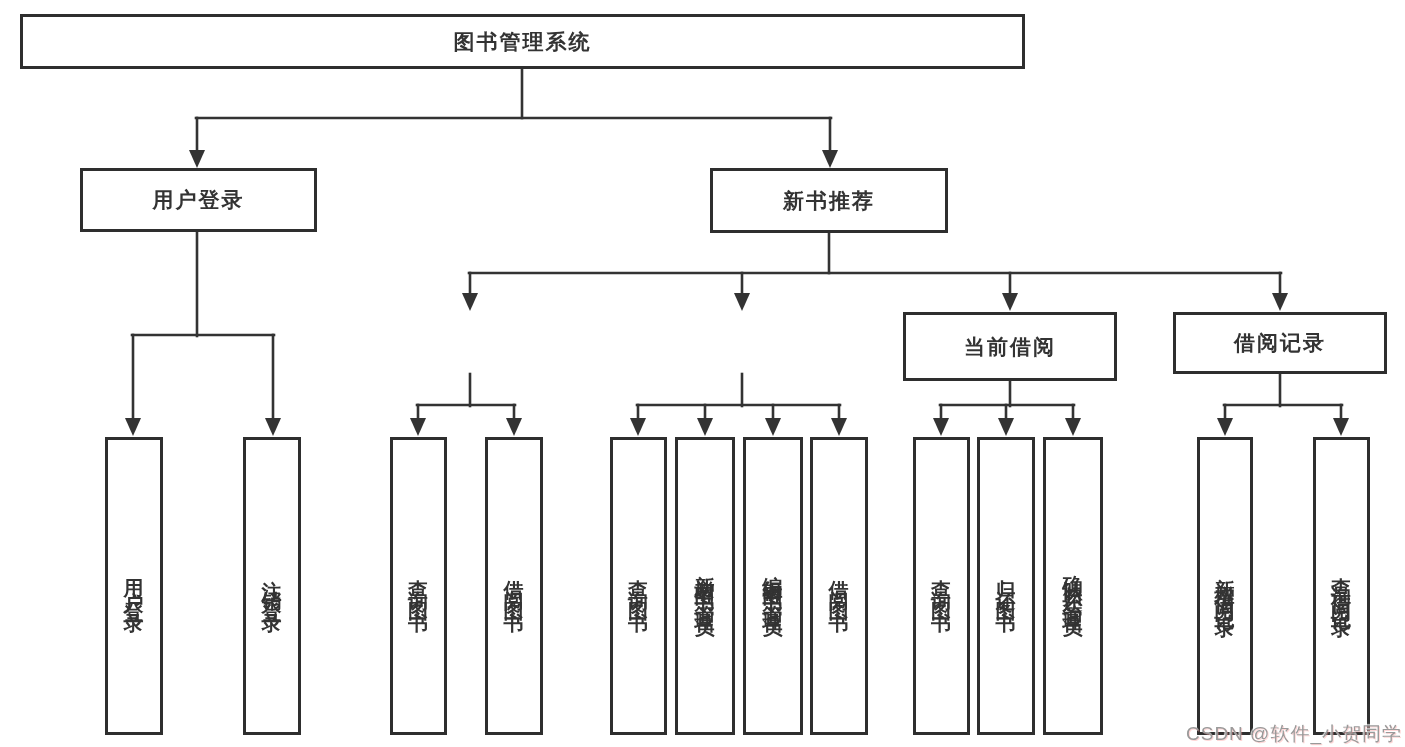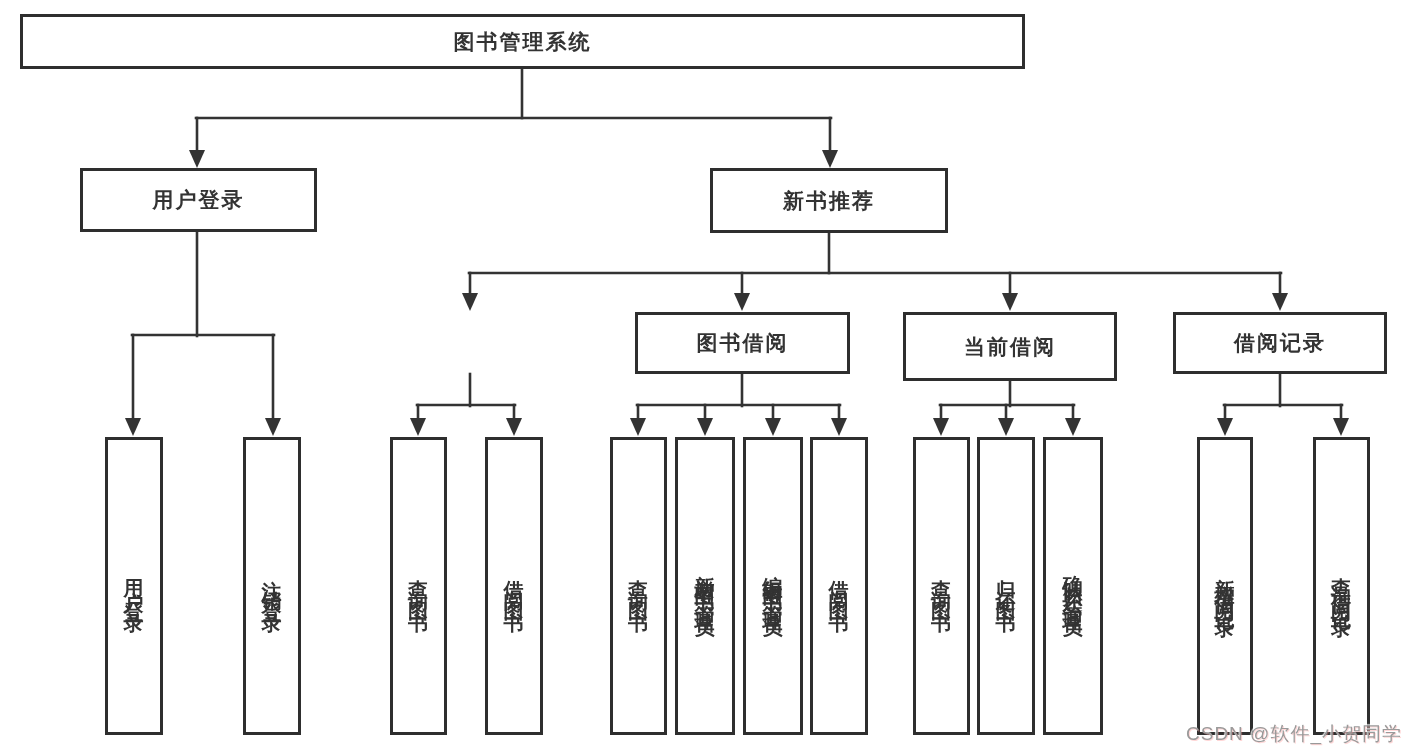--- a/index.html
+++ b/index.html
@@ -135,23 +135,20 @@
     <span>图书管理系统</span>
   </div>
 
   <div class="node hnode" style="left:80px; top:168px; width:237px; height:64px;">
     <span>用户登录</span>
   </div>
   <div class="node hnode" style="left:710px; top:168px; width:238px; height:65px;">
     <span>新书推荐</span>
   </div>
 
-  <div class="node hnode" style="left:635px; top:312px; width:215px; height:62px;">
-    <span>图书借阅</span>
-  </div>
   <div class="node hnode" style="left:903px; top:312px; width:214px; height:69px;">
     <span>当前借阅</span>
   </div>
   <div class="node hnode" style="left:1173px; top:312px; width:214px; height:62px;">
     <span>借阅记录</span>
   </div>
 
   <div class="node leaf" style="left:105px; top:437px; width:58px; height:298px;">
     <span>用户登录</span>
   </div>

